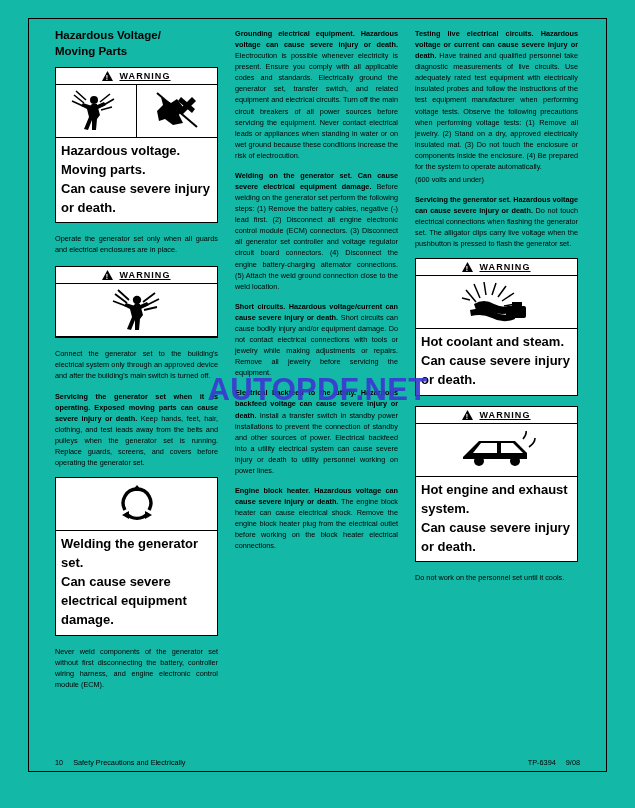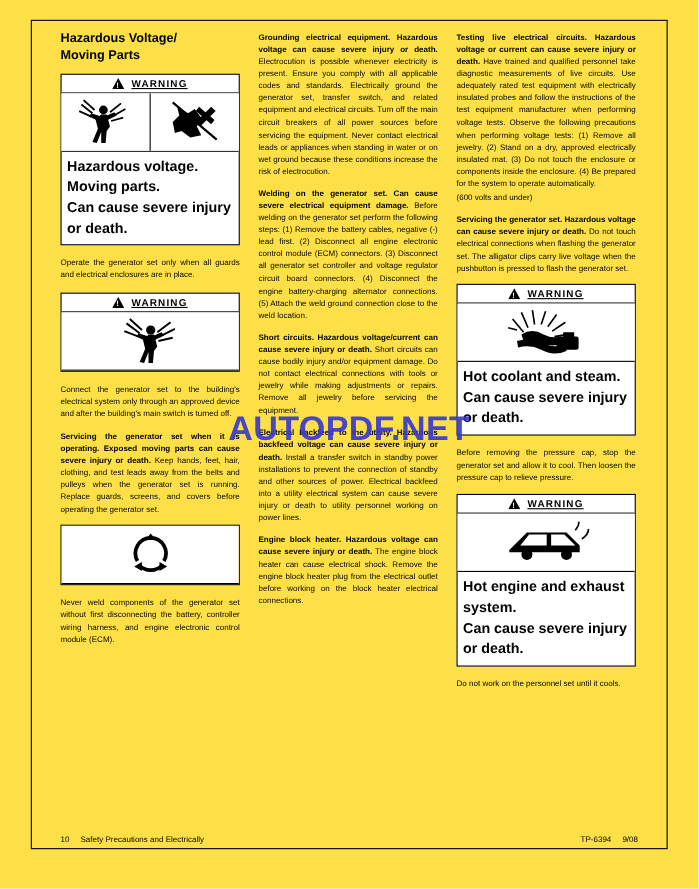--- a/index.html
+++ b/index.html
@@ -7,21 +7,21 @@
     padding: 0;
     background: #ffffff;
   }
   body {
     font-family: "Liberation Sans", sans-serif;
   }
   .page {
     position: relative;
     width: 635px;
     height: 808px;
-    background: #fde047;
+    background: #14b8a6;
     box-sizing: border-box;
     overflow: hidden;
   }
   .page-border {
     position: absolute;
     left: 28px;
     top: 18px;
     width: 579px;
     height: 754px;
     border: 1px solid #000;
@@ -245,20 +245,22 @@
                 <path d="M23 6 a14 14 0 0 0 -12 21"></path>
                 <path d="M12 30 a14 14 0 0 0 22 0"></path>
               </g>
               <g fill="#000">
                 <polygon points="23,2 28,8 18,8"></polygon>
                 <polygon points="8,32 15,28 15,36"></polygon>
                 <polygon points="38,32 31,28 31,36"></polygon>
               </g>
             </svg>
           </div>
+          <div class="caption" style="white-space:pre-line;">Welding the generator set.
+Can cause severe electrical equipment damage.</div>
         </div>
         <p class="after-box">Never weld components of the generator set without first disconnecting the battery, controller wiring harness, and engine electronic control module (ECM).</p>
       </div>
 
       <div class="col">
         <p class="body"><span class="b">Grounding electrical equipment. Hazardous voltage can cause severe injury or death.</span><span> Electrocution is possible whenever electricity is present. Ensure you comply with all applicable codes and standards. Electrically ground the generator set, transfer switch, and related equipment and electrical circuits. Turn off the main circuit breakers of all power sources before servicing the equipment. Never contact electrical leads or appliances when standing in water or on wet ground because these conditions increase the risk of electrocution.</span></p>
         <p class="body"><span class="b">Welding on the generator set. Can cause severe electrical equipment damage.</span><span> Before welding on the generator set perform the following steps: (1) Remove the battery cables, negative (-) lead first. (2) Disconnect all engine electronic control module (ECM) connectors. (3) Disconnect all generator set controller and voltage regulator circuit board connectors. (4) Disconnect the engine battery-charging alternator connections. (5) Attach the weld ground connection close to the weld location.</span></p>
         <p class="body"><span class="b">Short circuits. Hazardous voltage/current can cause severe injury or death.</span><span> Short circuits can cause bodily injury and/or equipment damage. Do not contact electrical connections with tools or jewelry while making adjustments or repairs. Remove all jewelry before servicing the equipment.</span></p>
         <p class="body"><span class="b">Electrical backfeed to the utility. Hazardous backfeed voltage can cause severe injury or death.</span><span> Install a transfer switch in standby power installations to prevent the connection of standby and other sources of power. Electrical backfeed into a utility electrical system can cause severe injury or death to utility personnel working on power lines.</span></p>
         <p class="body"><span class="b">Engine block heater. Hazardous voltage can cause severe injury or death.</span><span> The engine block heater can cause electrical shock. Remove the engine block heater plug from the electrical outlet before working on the block heater electrical connections.</span></p>
@@ -290,21 +292,20 @@
                 <path d="M14 24 q10 -6 20 0 q8 4 16 2 l2 6 q-10 4 -20 0 q-8 -4 -16 -2 Z"></path>
                 <rect x="46" y="26" width="20" height="12" rx="2"></rect>
                 <path d="M52 22 h10 v5 h-10 z"></path>
                 <path d="M10 30 q14 -4 24 2 q10 5 20 1 l1 6 q-12 5 -23 -1 q-10 -5 -21 -2 Z"></path>
               </g>
             </svg>
           </div>
           <div class="caption" style="white-space:pre-line;">Hot coolant and steam.
 Can cause severe injury or death.</div>
         </div>
-        <p class="after-box">Before removing the pressure cap, stop the generator set and allow it to cool. Then loosen the pressure cap to relieve pressure.</p>
 
         <div class="safety-box">
           <div class="safety-header">
             <span class="warn-tri">
               <svg width="11" height="10" viewBox="0 0 11 10">
                   <polygon points="5.5,0 11,10 0,10" fill="#000"></polygon>
                   <text x="5.5" y="8.6" font-size="7" fill="#fff" text-anchor="middle" font-family="Liberation Sans, sans-serif" font-weight="bold">!</text>
                 </svg>
             </span>
             <span>WARNING</span>

